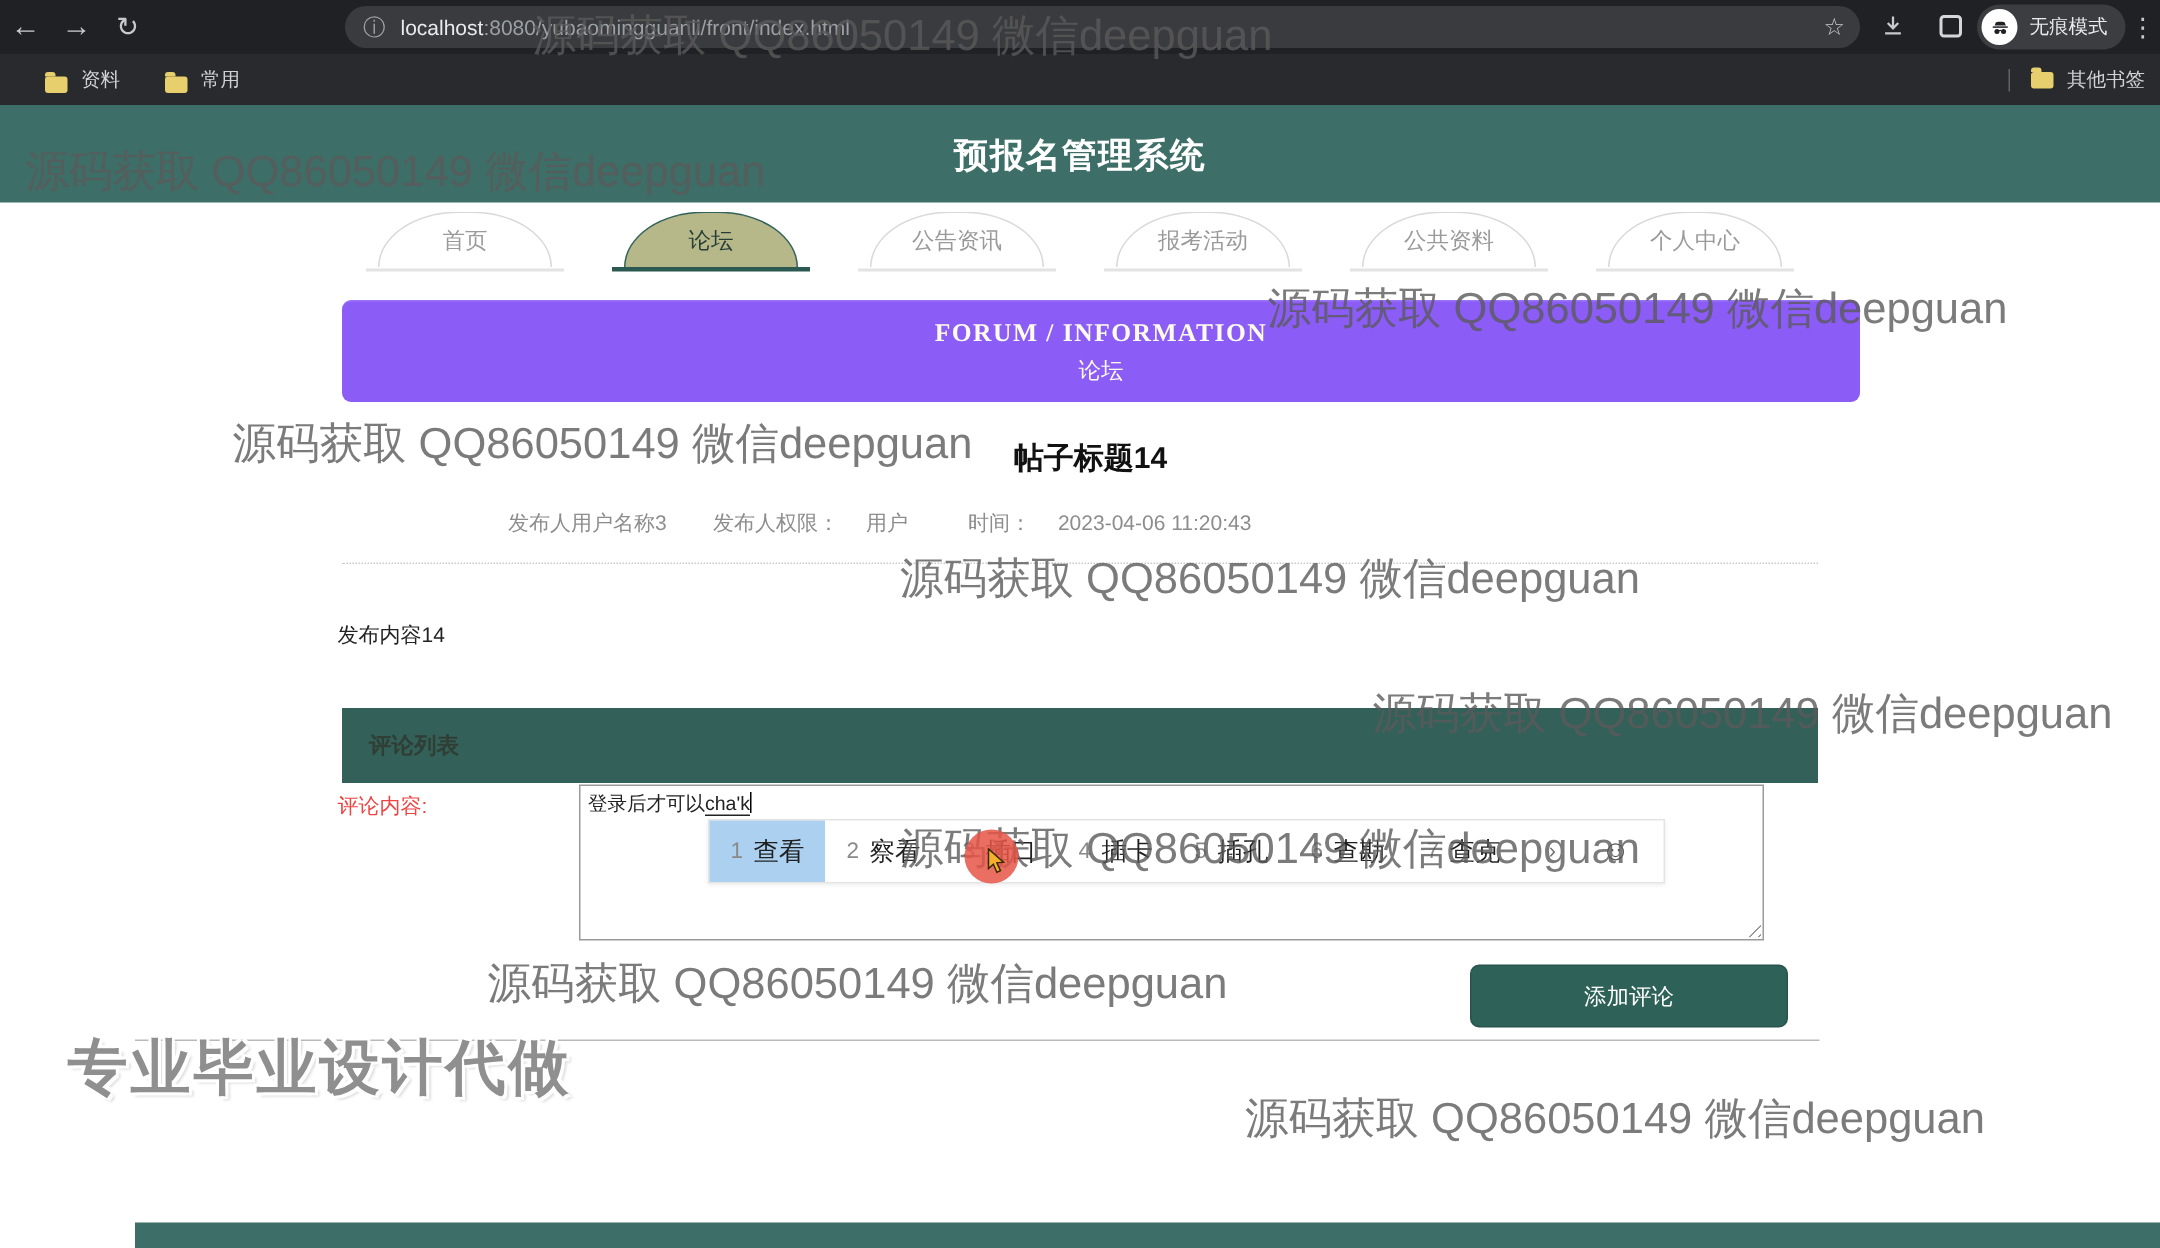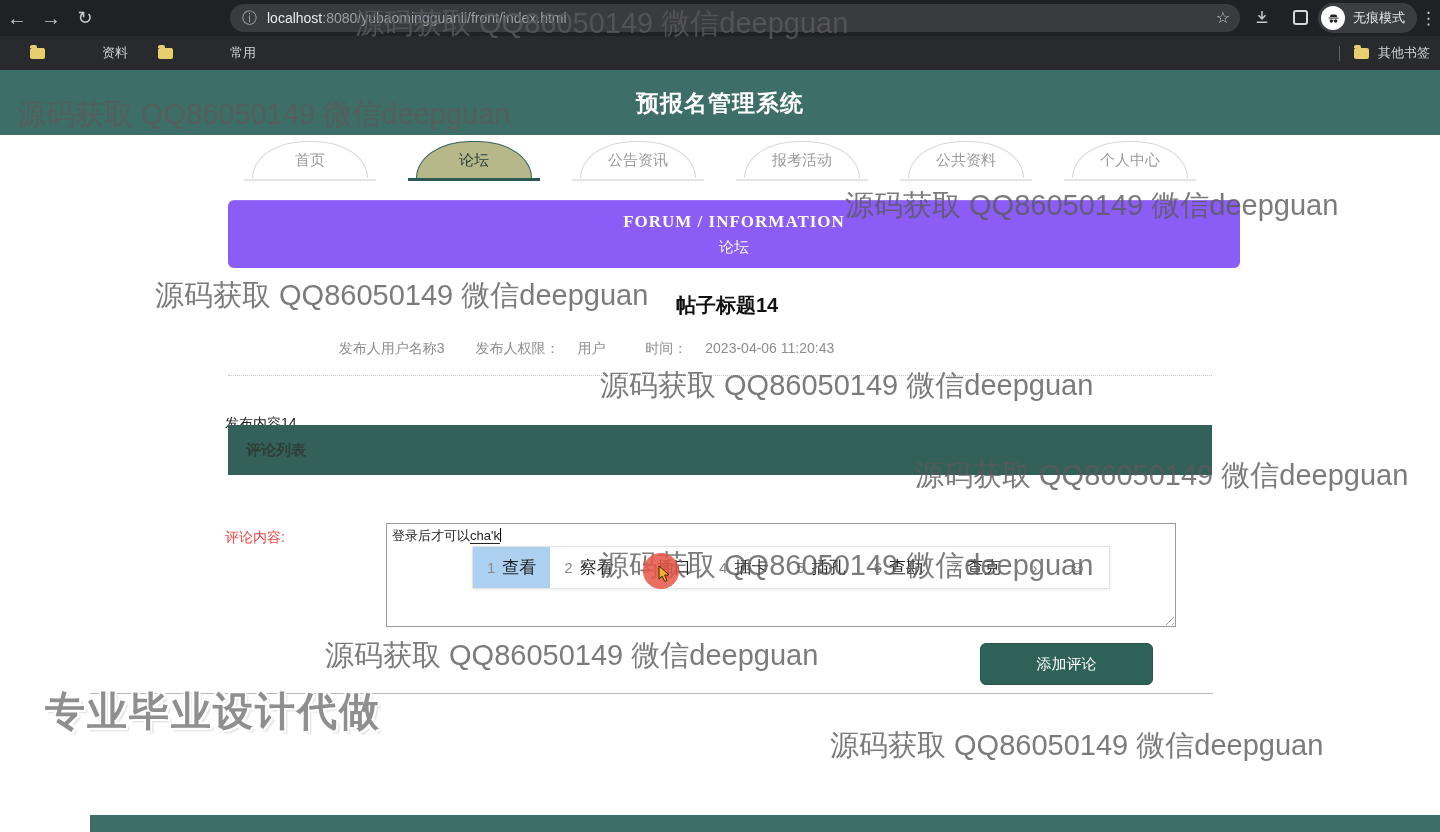--- a/index.html
+++ b/index.html
@@ -17,21 +17,21 @@
   .url .rest { color:#9aa0a6; }
   .addr-star { position:absolute; right:10px; top:4px; color:#c7c9cc; font-size:16px; }
   .dl-icon { position:absolute; left:1253px; top:8px; }
   .sq-icon { position:absolute; left:1293px; top:10px; width:15px; height:15px; border:2px solid #d5d7da; border-radius:3px; }
   .incog { position:absolute; left:1318px; top:3px; height:30px; background:#3c3d40; border-radius:15px; display:flex; align-items:center; padding:0 12px 0 3px; }
   .incog-circle { width:24px; height:24px; border-radius:50%; background:#fff; display:flex; align-items:center; justify-content:center; margin-right:8px; }
   .incog-label { color:#e8eaed; font-size:13px; }
   .menu-dots { position:absolute; left:1420px; top:8px; color:#c7c9cc; font-size:17px; letter-spacing:0; }
 
   .bookmarks { position:absolute; left:0; top:36px; width:1440px; height:34px; background:#292a2d; display:flex; align-items:center; }
-  .bm-item { display:flex; align-items:center; margin-left:30px;gap:48px; }
+  .bm-item { display:flex; align-items:flex-end; margin-left:30px; }
   .folder { width:15px; height:11px; background:#e7cf6e; border-radius:2px; position:relative; }
   .folder::before { content:""; position:absolute; top:-3px; left:0; width:7px; height:3px; background:#e7cf6e; border-radius:2px 2px 0 0; }
   .bm-label { color:#cfd1d4; font-size:13px; margin-left:9px; }
   .bm-right { position:absolute; right:10px; top:0; height:34px; display:flex; align-items:center; }
   .bm-sep { width:1px; height:15px; background:#5f6368; margin-right:14px; }
 
   
   .site-header { position:absolute; left:0; top:70px; width:1440px; height:65px; background:#3d6e67; }
   .site-title { position:absolute; left:0; top:18px; width:1440px; text-align:center; color:#fff; font-size:23px; font-weight:bold; letter-spacing:1px; }
 
@@ -48,28 +48,28 @@
   .banner-cn { font-family:"Liberation Serif", serif; font-size:15px; color:#fdfbec; margin-top:6px; }
 
   
   .post-title { position:absolute; left:0; top:292px; width:1440px; text-align:center; font-size:20px; font-weight:bold; color:#111;padding-left:14px; }
   .post-meta { position:absolute; left:0; top:340px; width:1182px; text-align:center; font-size:14px; color:#8d8d8d; }
   .post-meta span { margin:0 9px; }
   .divider { position:absolute; left:228px; top:375px; width:984px; border-top:1px dotted #c9c9c9; }
   .post-content { position:absolute; left:225px; top:415px; font-size:14px; color:#222; }
 
   
-  .comments-bar { position:absolute; left:228px; top:425px; width:984px; height:50px; background:#336159; display:flex; align-items:center; }
+  .comments-bar { position:absolute; left:228px; top:472px; width:984px; height:50px; background:#336159; display:flex; align-items:center; }
   .comments-bar-title { margin-left:18px; font-size:15px; font-weight:bold; color:rgba(45,42,30,.62); }
   .comment-label { position:absolute; left:225px; top:529px; font-size:14px; color:#ef4444; }
   .comment-box { position:absolute; left:386px; top:523px; width:790px; height:104px; background:#fff; border:1px solid #9a9a9a; font-size:13px; color:#222; padding:3px 5px; }
   .comp { border-bottom:1px solid #222; }
   .caret { display:inline-block; width:1px; height:14px; background:#000; vertical-align:-2px; }
   .resize-grip { position:absolute; right:1px; bottom:1px; width:12px; height:12px; background:repeating-linear-gradient(135deg, transparent 0 3px, #9a9a9a 3px 4px); clip-path:polygon(100% 0, 100% 100%, 0 100%); }
-  .add-btn { position:absolute; left:980px; top:643px; width:173px; height:42px; background:#2e6157; border:1px solid #27544c; border-radius:6px; color:#fff; font-size:15px; display:flex; align-items:center; justify-content:center; cursor:pointer; font-family:"Liberation Sans",sans-serif; }
+  .add-btn { position:absolute; left:980px; top:643px; width:212px; height:42px; background:#2e6157; border:1px solid #27544c; border-radius:6px; color:#fff; font-size:15px; display:flex; align-items:center; justify-content:center; cursor:pointer; font-family:"Liberation Sans",sans-serif; }
 
   .bottom-line { position:absolute; left:90px; top:693px; width:1123px; border-top:1px solid #b9b9b9; }
   .footer-bar { position:absolute; left:90px; top:815px; width:1350px; height:17px; background:#3d6e67; }
 
   
   .ime-bar { position:absolute; left:472px; top:546px; height:43px; background:#fff; border:1px solid #e4e4e4; display:flex; align-items:stretch; z-index:5; padding-right:10px; box-shadow:0 1px 3px rgba(0,0,0,.08); }
   .cand { display:flex; align-items:center; padding:0 14px; cursor:pointer; }
   .cand .num { color:#8a8a8a; font-size:15px; margin-right:7px; }
   .cand .word { color:#1f1f1f; font-size:17px; }
   .cand.selected { background:#abd0f0; }

